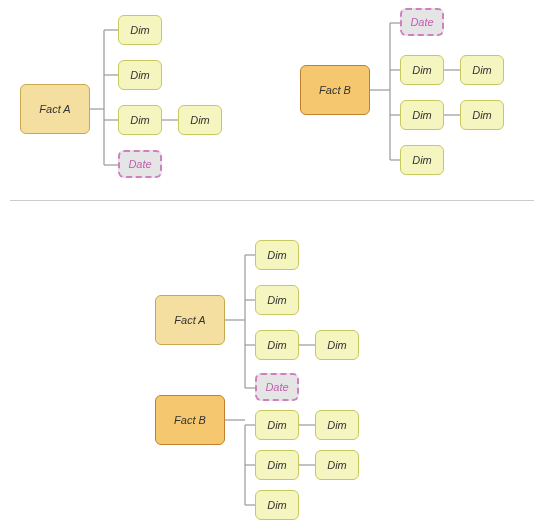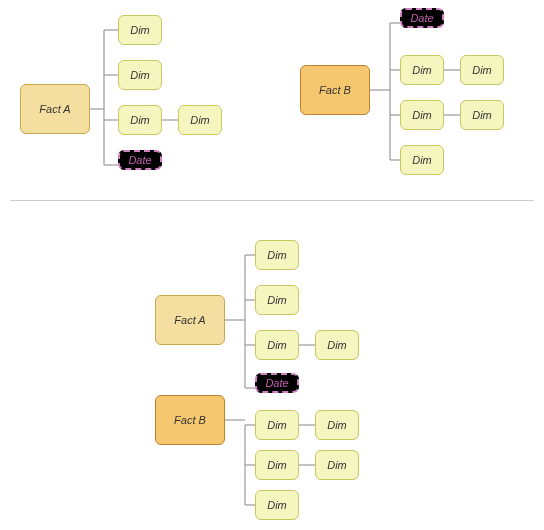--- a/index.html
+++ b/index.html
@@ -51,25 +51,25 @@
 
     .node-dim {
       background: #f5f5c0;
       border: 1.5px solid #c8c860;
       color: #333;
       width: 44px;
       height: 30px;
     }
 
     .node-date {
-      background: #000000;
+      background: #e5e5e5;
       border: 2px dashed #d080c0;
       color: #c060b0;
       width: 44px;
-      height: 20px;
+      height: 28px;
     }
 
     svg.lines {
       position: absolute;
       top: 0;
       left: 0;
       width: 544px;
       height: 530px;
       pointer-events: none;
     }

